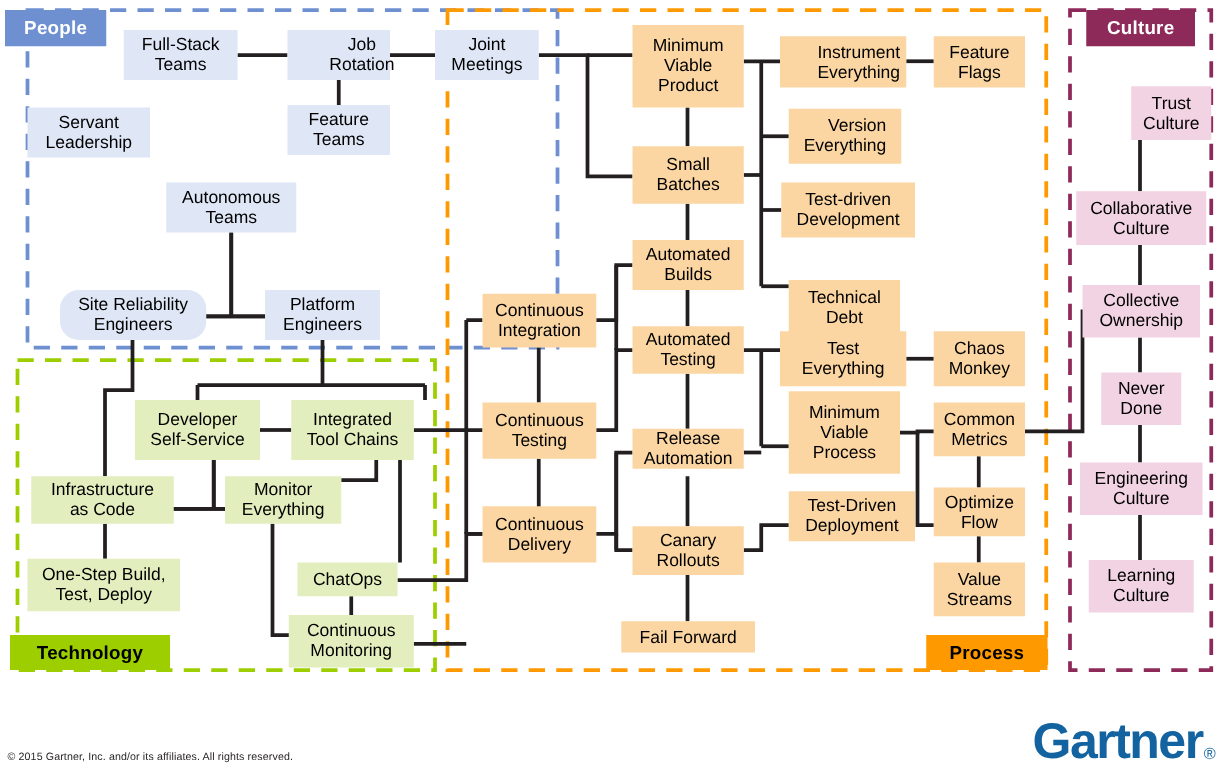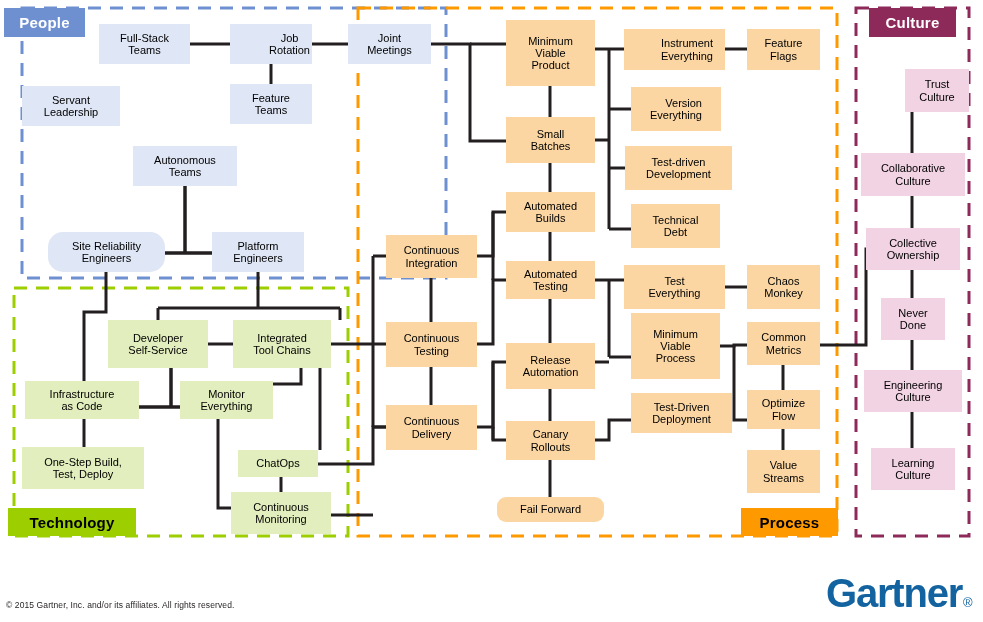--- a/index.html
+++ b/index.html
@@ -1,21 +1,21 @@
 <!DOCTYPE html>
 <html><head>
 <meta charset="utf-8">
 <style>
   html,body{margin:0;padding:0;background:#ffffff;}
   body{font-family:"Liberation Sans", sans-serif;}
   #stage{position:relative;width:983px;height:622px;background:#fff;overflow:hidden;}
   #wires{position:absolute;left:0;top:0;width:983px;height:622px;}
   .node{position:absolute;box-sizing:border-box;display:flex;align-items:center;
         justify-content:center;text-align:center;line-height:1.12;
-        font-size:11px;color:#000;padding:2px 3px;}
+        font-size:14px;color:#000;padding:2px 3px;}
   .n-people{background:#dfe6f5;}
   .n-tech{background:#e2eebd;}
   .n-proc{background:#fbd6a2;}
   .n-cult{background:#f2d3e3;}
   .qlabel{position:absolute;box-sizing:border-box;display:flex;align-items:center;
           justify-content:center;font-weight:bold;font-size:15px;letter-spacing:.2px;}
   .ql-people{background:#6e90d1;color:#ffffff;}
   .ql-tech{background:#9cce00;color:#000000;}
   .ql-proc{background:#ff9900;color:#000000;}
   .ql-cult{background:#8e2a5a;color:#ffffff;}
@@ -156,36 +156,36 @@
   <div class="node n-tech" style="left:231px;top:492px;width:100px;height:42px;">Continuous<br>Monitoring</div>
 
   <div class="qlabel ql-proc" style="left:741px;top:508px;width:97px;height:28px;">Process</div>
 
   <div class="node n-proc" style="left:506px;top:20px;width:89px;height:66px;">Minimum<br>Viable<br>Product</div>
   <div class="node n-proc" style="left:624px;top:29px;width:101px;height:41px;padding-left:28px;">Instrument<br>Everything</div>
   <div class="node n-proc" style="left:747px;top:29px;width:73px;height:41px;">Feature<br>Flags</div>
   <div class="node n-proc" style="left:506px;top:117px;width:89px;height:46px;">Small<br>Batches</div>
   <div class="node n-proc" style="left:631px;top:87px;width:90px;height:44px;text-align:right;">Version<br>Everything</div>
   <div class="node n-proc" style="left:625px;top:146px;width:107px;height:44px;">Test-driven<br>Development</div>
-  <div class="node n-proc" style="left:631px;top:204px;width:89px;height:44px;">Technical<br>Debt</div>
+  <div class="node n-proc" style="left:631px;top:224px;width:89px;height:44px;">Technical<br>Debt</div>
   <div class="node n-proc" style="left:506px;top:192px;width:89px;height:40px;">Automated<br>Builds</div>
   <div class="node n-proc" style="left:386px;top:235px;width:91px;height:43px;">Continuous<br>Integration</div>
   <div class="node n-proc" style="left:506px;top:261px;width:89px;height:38px;">Automated<br>Testing</div>
   <div class="node n-proc" style="left:624px;top:265px;width:101px;height:44px;">Test<br>Everything</div>
   <div class="node n-proc" style="left:747px;top:265px;width:73px;height:44px;">Chaos<br>Monkey</div>
   <div class="node n-proc" style="left:386px;top:322px;width:91px;height:45px;">Continuous<br>Testing</div>
-  <div class="node n-proc" style="left:506px;top:343px;width:89px;height:46px;">Release<br>Automation</div>
+  <div class="node n-proc" style="left:506px;top:343px;width:89px;height:32px;">Release<br>Automation</div>
   <div class="node n-proc" style="left:631px;top:313px;width:89px;height:66px;">Minimum<br>Viable<br>Process</div>
   <div class="node n-proc" style="left:747px;top:322px;width:73px;height:43px;">Common<br>Metrics</div>
   <div class="node n-proc" style="left:386px;top:405px;width:91px;height:45px;">Continuous<br>Delivery</div>
   <div class="node n-proc" style="left:506px;top:421px;width:89px;height:39px;">Canary<br>Rollouts</div>
   <div class="node n-proc" style="left:631px;top:393px;width:101px;height:40px;">Test-Driven<br>Deployment</div>
   <div class="node n-proc" style="left:747px;top:390px;width:73px;height:39px;">Optimize<br>Flow</div>
   <div class="node n-proc" style="left:747px;top:450px;width:73px;height:43px;">Value<br>Streams</div>
-  <div class="node n-proc" style="left:497px;top:497px;width:107px;height:25px;border-radius:9px;">Fail Forward</div>
+  <div class="node n-proc" style="left:497px;top:497px;width:107px;height:25px;">Fail Forward</div>
 
   <div class="qlabel ql-cult" style="left:869px;top:8px;width:87px;height:29px;">Culture</div>
 
   <div class="node n-cult" style="left:881px;top:69px;width:64px;height:43px;margin-left:24px;">Trust<br>Culture</div>
   <div class="node n-cult" style="left:861px;top:153px;width:104px;height:43px;">Collaborative<br>Culture</div>
   <div class="node n-cult" style="left:866px;top:228px;width:94px;height:42px;">Collective<br>Ownership</div>
   <div class="node n-cult" style="left:881px;top:298px;width:64px;height:42px;">Never<br>Done</div>
   <div class="node n-cult" style="left:864px;top:370px;width:98px;height:42px;">Engineering<br>Culture</div>
   <div class="node n-cult" style="left:871px;top:448px;width:84px;height:42px;">Learning<br>Culture</div>
 

